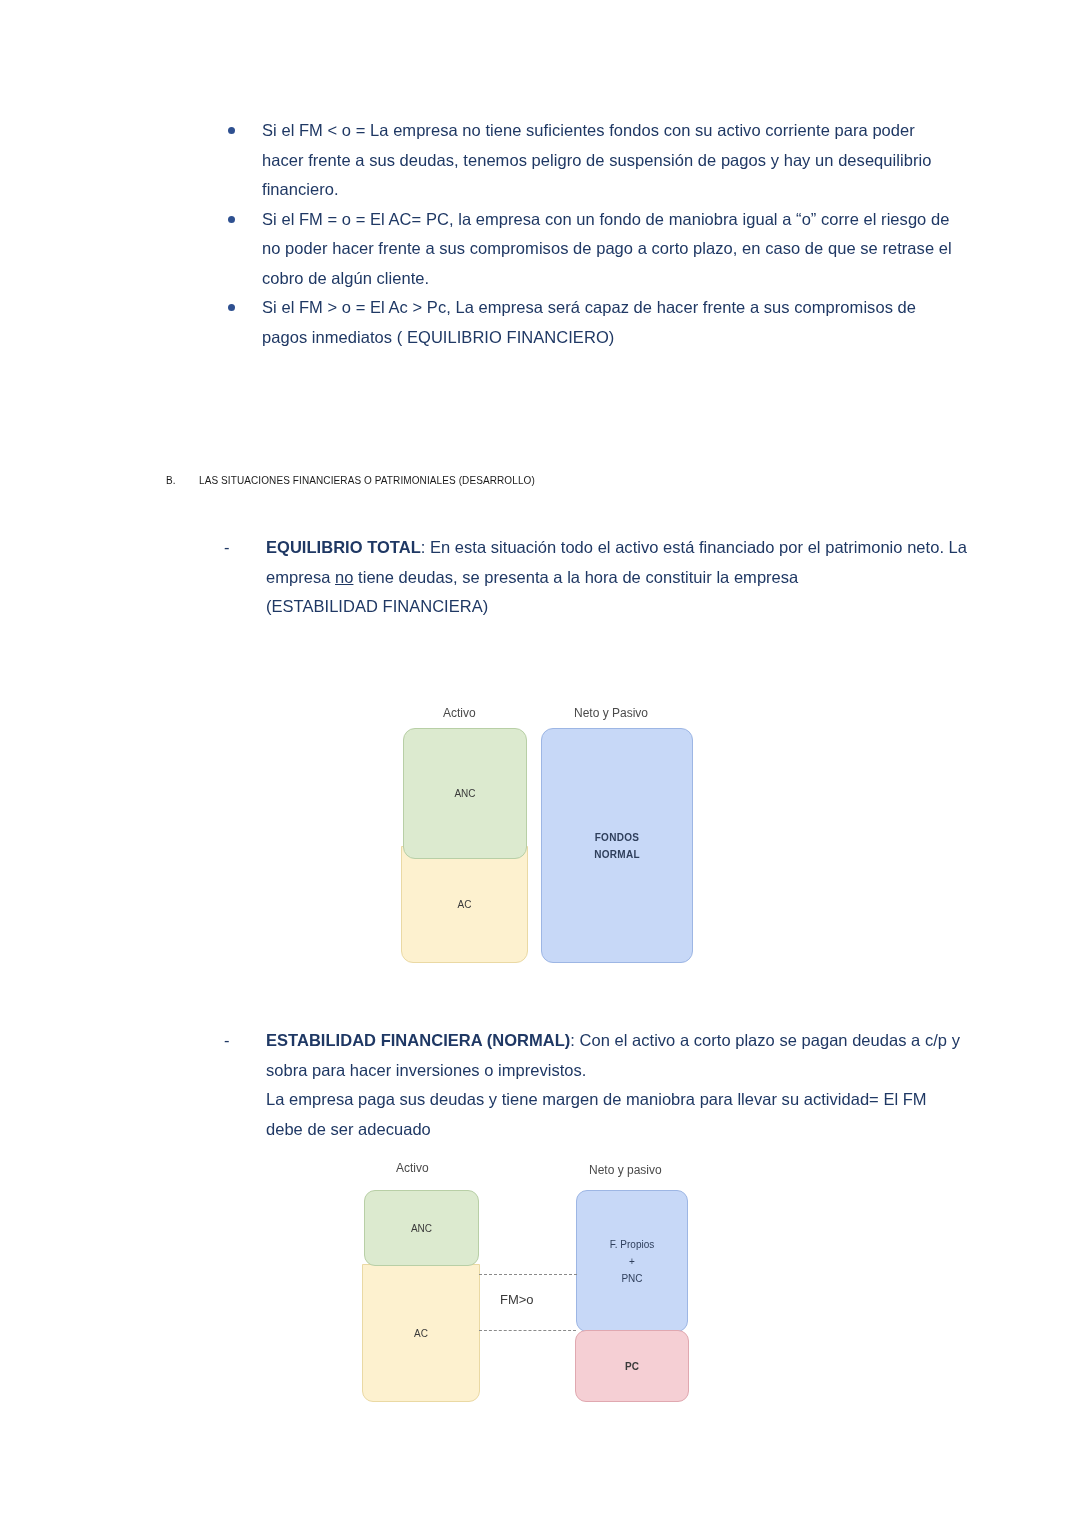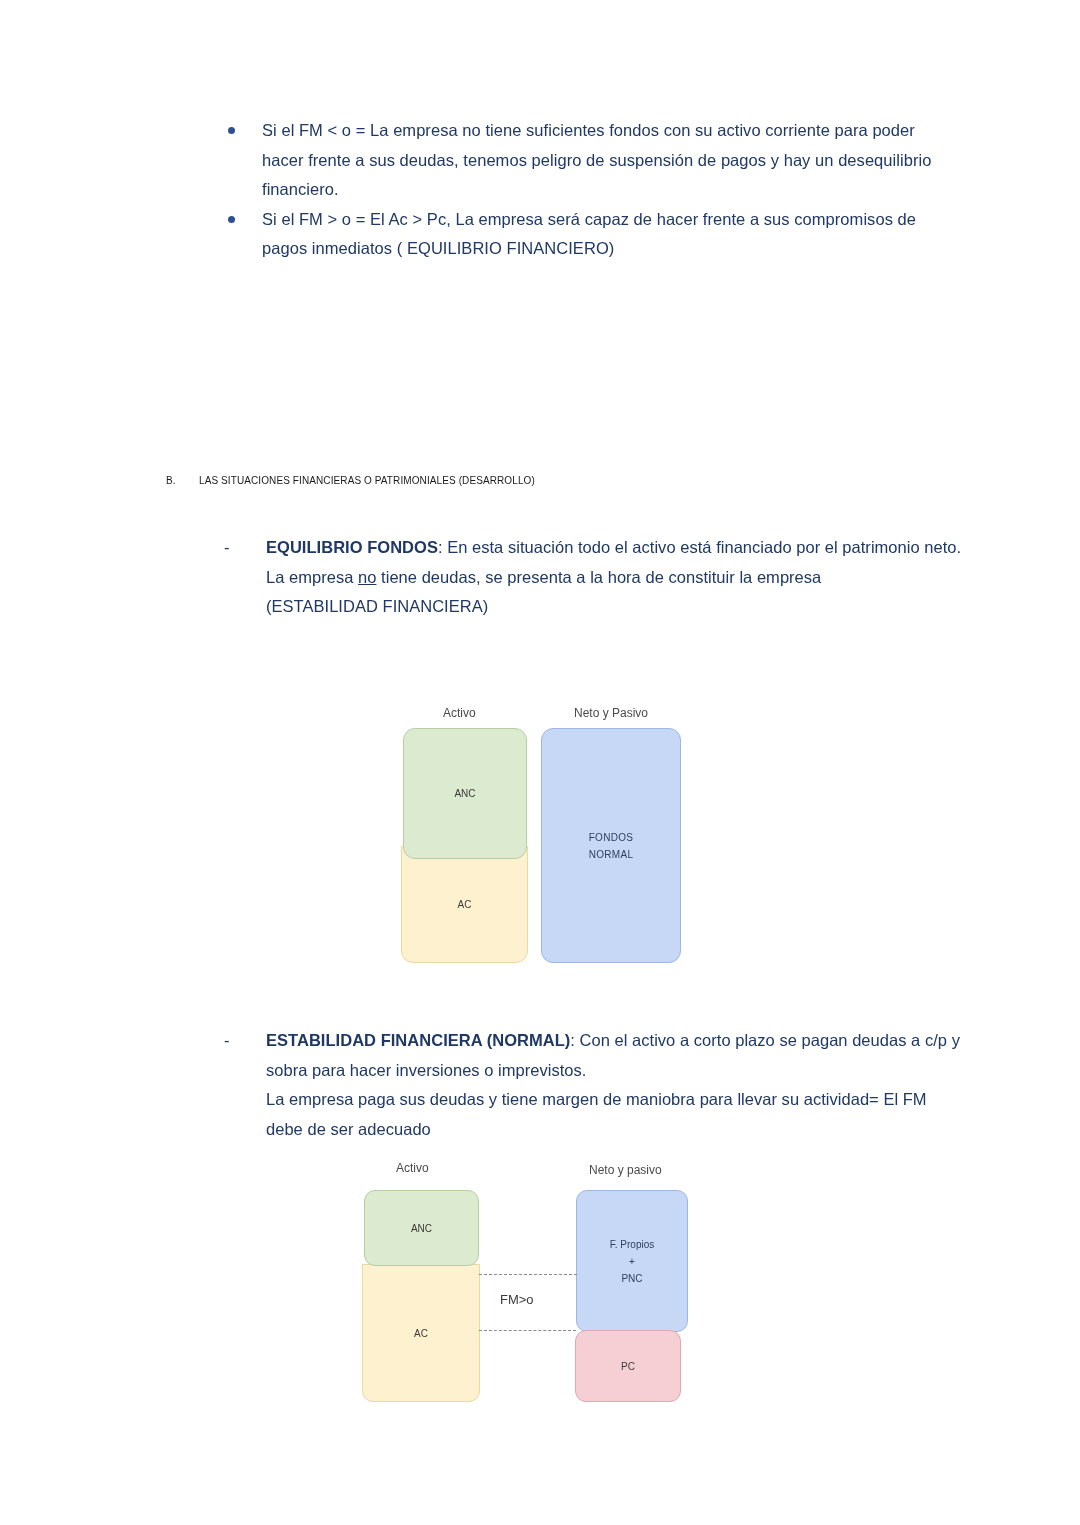--- a/index.html
+++ b/index.html
@@ -125,23 +125,23 @@
     left: 403px; top: 728px; width: 124px; height: 131px;
     background: #dceacf; border: 1px solid #b8cfa6;
     border-radius: 12px; color: #3a3a3a;
   }
   #d1-box-ac {
     left: 401px; top: 846px; width: 127px; height: 117px;
     background: #fdf1cf; border: 1px solid #ead9a4;
     border-radius: 0 0 12px 12px; color: #3a3a3a;
   }
   #d1-box-fondos {
-    left: 541px; top: 728px; width: 140px; height: 235px;
+    left: 541px; top: 728px; width: 152px; height: 235px;
     background: #c7d8f7; border: 1px solid #9db6e4;
-    border-radius: 12px; color: #2f3f5c; font-weight: normal;
+    border-radius: 12px; color: #2f3f5c; font-weight: bold;
     letter-spacing: .3px;
   }
 
   
   #diagram-estabilidad { left: 0; top: 0; width: 1080px; height: 0; }
   #d2-caption-activo { left: 396px; top: 1161px; }
   #d2-caption-neto   { left: 589px; top: 1163px; }
   #d2-box-anc {
     left: 364px; top: 1190px; width: 115px; height: 76px;
     background: #dceacf; border: 1px solid #b8cfa6;
@@ -151,23 +151,23 @@
     left: 362px; top: 1264px; width: 118px; height: 138px;
     background: #fdf1cf; border: 1px solid #ead9a4;
     border-radius: 0 0 11px 11px; color: #3a3a3a;
   }
   #d2-box-fpropios {
     left: 576px; top: 1190px; width: 112px; height: 142px;
     background: #c7d8f7; border: 1px solid #9db6e4;
     border-radius: 11px; color: #2f3f5c; text-align: center;
   }
   #d2-box-pc {
-    left: 575px; top: 1330px; width: 106px; height: 72px;
+    left: 575px; top: 1330px; width: 114px; height: 72px;
     background: #f5cfd4; border: 1px solid #e0a8b0;
-    border-radius: 11px; color: #3a3a3a;
+    border-radius: 11px; color: #3a3a3a; font-weight: bold;
   }
   .dashline {
     position: absolute;
     height: 0;
     border-top: 1px dashed #8a8a8a;
   }
   #d2-dash-top    { left: 479px; top: 1274px; width: 98px; }
   #d2-dash-bottom { left: 479px; top: 1330px; width: 97px; }
   #d2-fm-label {
     position: absolute;
@@ -182,32 +182,36 @@
 
 <div class="page">
 
   <ul class="bullet-list">
     <li class="bullet-item">
       <span class="bullet-dot"></span>
       <span>Si  el FM &lt; o = La empresa no tiene suficientes fondos con su activo corriente para poder hacer frente a sus deudas, tenemos peligro de suspensión de pagos y hay un desequilibrio financiero.</span>
     </li>
     <li class="bullet-item">
       <span class="bullet-dot"></span>
+      <span>Si el FM = o = El AC= PC, la empresa con un fondo de maniobra igual a “o” corre el riesgo de no poder hacer frente a sus compromisos de pago a corto plazo, en caso de que se retrase el cobro de algún cliente.</span>
+    </li>
+    <li class="bullet-item">
+      <span class="bullet-dot"></span>
       <span>Si el FM &gt; o =  El Ac &gt; Pc, La empresa será capaz de hacer frente a sus compromisos de pagos inmediatos  ( EQUILIBRIO FINANCIERO)</span>
     </li>
   </ul>
 
   <div class="section-heading">
     <span class="label">B.</span><span>LAS SITUACIONES FINANCIERAS O PATRIMONIALES (DESARROLLO)</span>
   </div>
 
   <div class="dash-block" id="block-equilibrio-total">
     <span class="dash">-</span>
     <div class="body">
-      <p><strong>EQUILIBRIO FONDOS</strong><span>: En esta situación todo el activo está financiado por el patrimonio</span> <span>neto. La empresa </span><u>no</u><span> tiene deudas, se presenta a la hora de constituir la empresa</span></p>
+      <p><strong>EQUILIBRIO TOTAL</strong><span>: En esta situación todo el activo está financiado por el patrimonio</span> <span>neto. La empresa </span><u>no</u><span> tiene deudas, se presenta a la hora de constituir la empresa</span></p>
       <p>(ESTABILIDAD FINANCIERA)</p>
     </div>
   </div>
 
   <div class="diagram" id="diagram-equilibrio-total">
     <div class="diagram-caption" id="d1-caption-activo">Activo</div>
     <div class="diagram-caption" id="d1-caption-neto">Neto y Pasivo</div>
 
     <div class="dbox" id="d1-box-ac">
       <span>AC</span>

